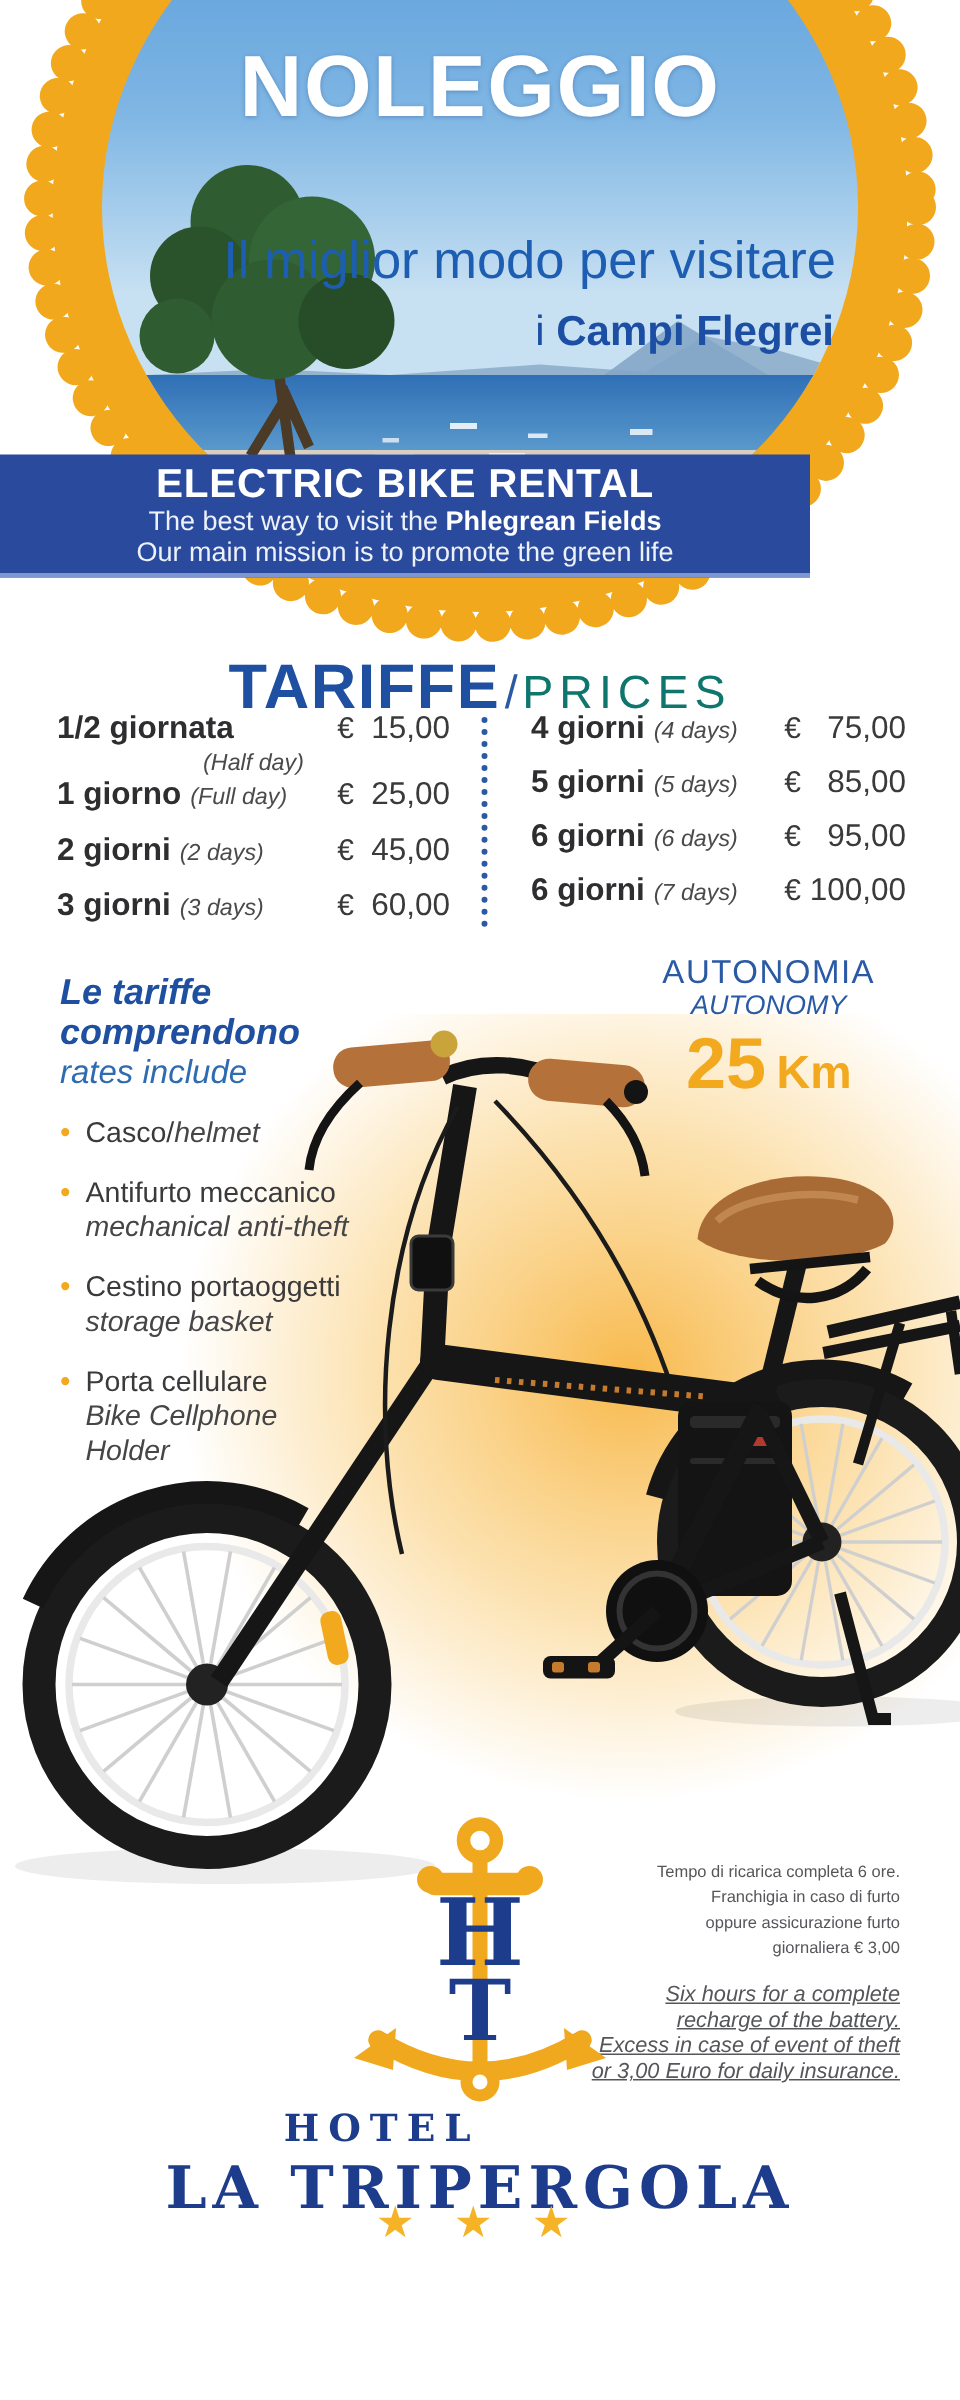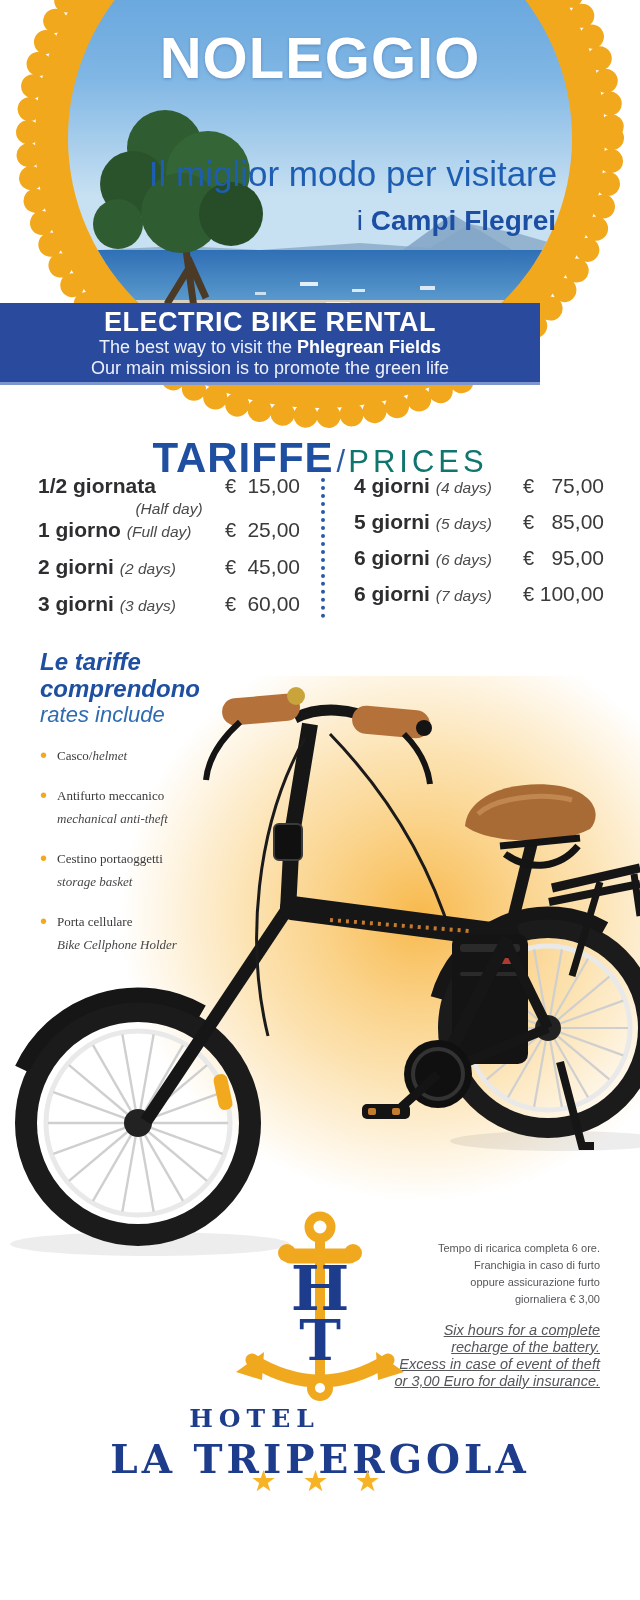--- a/index.html
+++ b/index.html
@@ -46,21 +46,21 @@
   .pnote-block{font-size:15.5px;font-style:italic;color:#4A4A4C;margin-top:2px;text-align:center;}
   .pdivider{position:absolute;top:478px;left:321px;height:140px;width:0;
             border-left:4px dotted #2B5AA5;z-index:2;}
 
   
   .includes{position:absolute;top:648px;left:40px;width:240px;z-index:5;}
   .inc-h-it{font-size:24px;font-weight:bold;font-style:italic;color:#1F4FA0;line-height:27px;}
   .inc-h-en{font-size:22px;font-style:italic;color:#2F6BB0;line-height:25px;}
   .binc{display:flex;margin-top:17px;}
   .bdot{color:#F2A91E;font-size:20px;line-height:22px;margin-right:10px;}
-  .btxt{font-size:13px;color:#3A3A3C;line-height:23px;font-family:Liberation Serif, serif;}
+  .btxt{font-size:19px;color:#3A3A3C;line-height:23px;}
   .ben{display:block;font-style:italic;color:#464648;}
   .binc.inline .ben{display:inline;}
 
   
   .autonomy{position:absolute;top:636px;left:420px;width:185px;text-align:center;z-index:5;}
   .auto-it{font-size:22px;color:#2B5AA5;letter-spacing:1px;line-height:24px;}
   .auto-en{font-size:18px;font-style:italic;color:#2B5AA5;line-height:21px;}
   .auto-val{margin-top:6px;color:#F2A91E;font-weight:bold;line-height:46px;}
   .auto-val .num{font-size:48px;}
   .auto-val .unit{font-size:31px;margin-left:7px;}
@@ -222,20 +222,25 @@
     <div class="binc">
       <span class="bdot">•</span>
       <div class="btxt"><span class="bit">Cestino portaoggetti</span><span class="ben">storage basket</span></div>
     </div>
     <div class="binc">
       <span class="bdot">•</span>
       <div class="btxt" style="width:160px;"><span class="bit">Porta cellulare</span><span class="ben">Bike Cellphone Holder</span></div>
     </div>
   </div>
 
+  <div class="autonomy">
+    <div class="auto-it">AUTONOMIA</div>
+    <div class="auto-en">AUTONOMY</div>
+    <div class="auto-val"><span class="num">25</span><span class="unit">Km</span></div>
+  </div>
 
   <svg class="bike-svg" width="640" height="590" viewBox="0 0 640 590">
     <defs>
       <radialGradient id="glow" cx="0.5" cy="0.5" r="0.5">
         <stop offset="0" stop-color="#F6A71F" stop-opacity="0.8"></stop>
         <stop offset="0.55" stop-color="#F8BC4A" stop-opacity="0.45"></stop>
         <stop offset="1" stop-color="#F8BC4A" stop-opacity="0"></stop>
       </radialGradient>
     </defs>
     <ellipse cx="420" cy="240" rx="300" ry="285" fill="url(#glow)"></ellipse>

